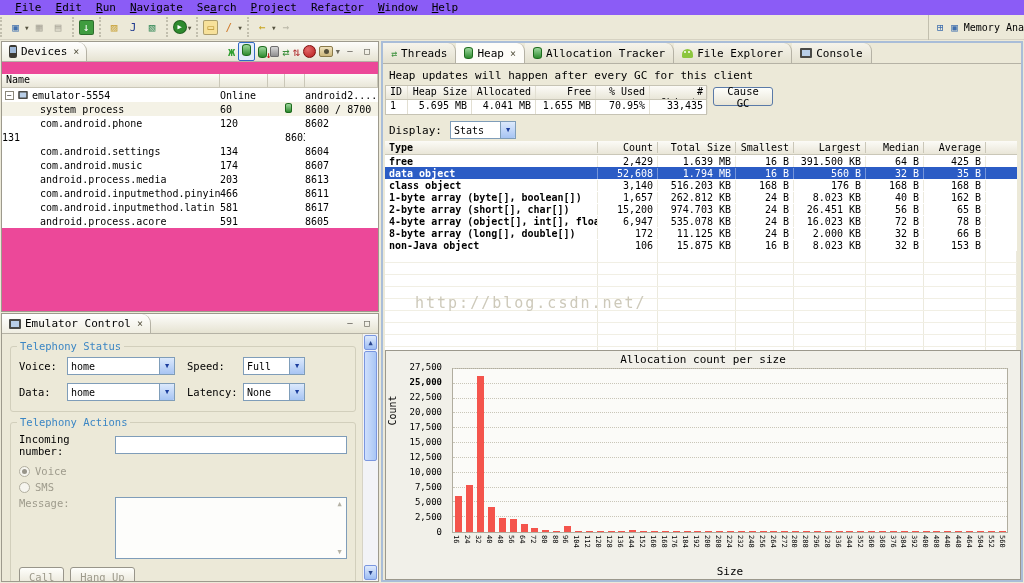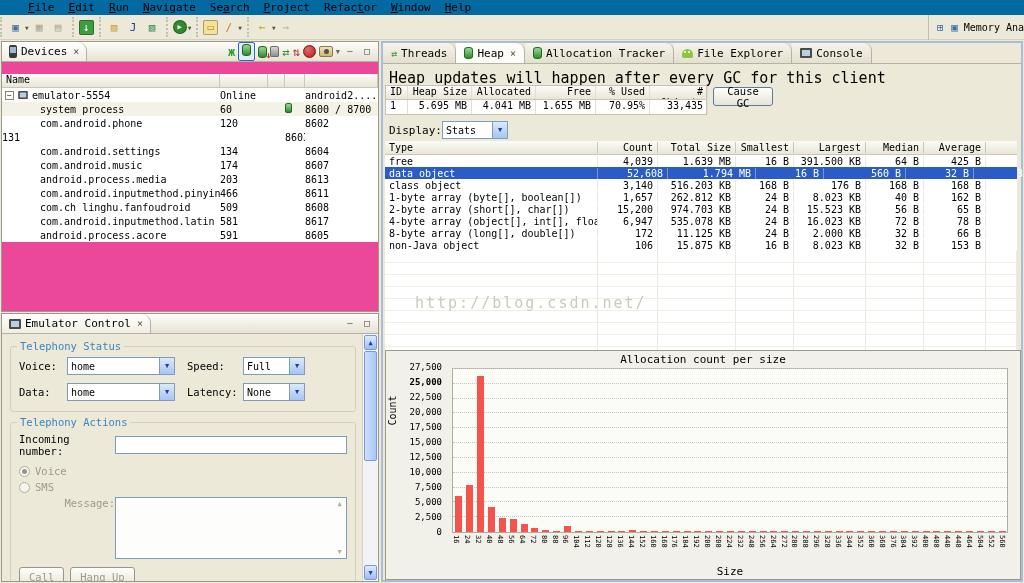--- a/index.html
+++ b/index.html
@@ -5,21 +5,21 @@
   * { box-sizing: border-box; margin: 0; padding: 0; }
   html,body { width:1024px; height:583px; overflow:hidden; }
   body {
     background:#ece9d8;
     font-family:"DejaVu Sans Mono", monospace;
     font-size:11px; color:#000; position:relative;
   }
   u { text-decoration:underline; }
 
   
-  .menubar { height:15px; display:flex; align-items:center; padding-left:21px; background:#0369a1; }
+  .menubar { height:15px; display:flex; align-items:center; padding-left:8px; background:#8b5cf6; }
   .menu-item { padding:0 7px; font-size:11px; cursor:default; white-space:nowrap; }
   .toolbar { height:25px; display:flex; align-items:center; background:#ece9d8;
     border-bottom:1px solid #d6d2c2; position:relative; }
   .tb-group { display:flex; align-items:center; gap:2px; padding:0 5px; height:20px;
     border-left:2px dotted #c2bfae; }
   .tb-ic { width:17px; height:17px; display:flex; align-items:center; justify-content:center;
     border-radius:2px; font-size:11px; position:relative; }
   .tb-ic.chip { width:15px; height:15px; }
   .tb-ic.round { border-radius:50%; width:14px; height:14px; font-size:7px; }
   .dd { font-size:6px; color:#55523f; margin-left:-1px; }
@@ -89,21 +89,21 @@
   .lab { font-size:10.5px; }
   .combo { height:18px; border:1px solid #7f9db9; background:#fff; display:flex; align-items:center;
     font-size:10px; padding-left:3px; position:relative; }
   .combo .arr { margin-left:auto; width:15px; align-self:stretch;
     background:linear-gradient(#dce9fc,#a7c4f3); border-left:1px solid #7f9db9; color:#1c3e9e;
     display:flex; align-items:center; justify-content:center; font-size:7px; border-radius:0 1px 1px 0; }
   .txt { height:18px; border:1px solid #7f9db9; background:#fff; width:100%; font-family:inherit; font-size:10px; padding:0 3px; }
   .radio { width:11px; height:11px; border:1px solid #b2afa0; border-radius:50%; background:#f6f5ef;
     display:inline-flex; align-items:center; justify-content:center; margin-right:5px; flex:none; }
   .radio.sel::after { content:""; width:5px; height:5px; border-radius:50%; background:#98958a; }
-  .dis { color:#9e9b8c;text-align:right; }
+  .dis { color:#9e9b8c; }
   .msgbox { height:62px; border:1px solid #7f9db9; background:#fdfdfb; position:relative; }
   .msgbox .msb { position:absolute; right:0; top:0; bottom:0; width:13px; display:flex;
     flex-direction:column; justify-content:space-between; align-items:center; color:#b5b2a5; font-size:7px; padding:2px 0; }
   .xp-btn { display:inline-flex; align-items:center; justify-content:center; height:19px;
     border:1px solid #98958a; border-radius:3px; background:linear-gradient(#fefefb,#e8e5d6);
     font-family:inherit; font-size:10.5px; padding:0 9px; }
   .xp-btn.en { border-color:#5a7aa8; }
   .vscroll { position:absolute; right:0; top:20px; bottom:0; width:16px; background:#f2f3f7;
     border-left:1px solid #d6d3c6; }
   .sbbtn { position:absolute; left:1px; right:1px; height:15px; border:1px solid #7a96df; border-radius:2px;
@@ -113,40 +113,40 @@
     border-radius:2px; background:linear-gradient(90deg,#cfdffc,#a9c6f5); }
 
   
   #heap { left:381px; top:41px; width:642px; height:541px; border:2px solid #a9bdd8; background:#ece9d8; }
   .htabbar { height:21px; display:flex; background:#ece9d8; border-bottom:1px solid #b5b2a5; }
   .htab { display:flex; align-items:center; gap:4px; padding:0 8px; border-right:1px solid #b5b2a5;
     background:linear-gradient(#f6f4eb,#e3e0cf); font-size:11px; white-space:nowrap;
     border-top-right-radius:8px; }
   .htab.active { background:#fdfcf8; }
   .heap-content { position:absolute; left:0; top:21px; right:0; bottom:0; background:#ece9d8; }
-  .info-line { position:absolute; left:6px; top:5px; font-size:15px; }
+  .info-line { position:absolute; left:6px; top:5px; font-size:11px; }
 
   .sumtable { position:absolute; left:2px; top:21px; width:322px; border:1px solid #c6c3b4; background:#fff; }
   .sumhead, .sumrow { display:grid; grid-template-columns:22px 64px 64px 60px 54px 58px; height:14px; font-size:10px; }
   .sumhead { background:linear-gradient(#fcfbf7,#e9e6d8); border-bottom:1px solid #cac7b8; }
   .sumhead > div, .sumrow > div { border-right:1px solid #e2dfd2; padding:0 4px; text-align:right; overflow:hidden; }
   .sumhead > div:first-child, .sumrow > div:first-child { text-align:left; }
   #causegc { position:absolute; left:330px; top:23px; width:60px; }
 
-  .disp-row { position:absolute; left:6px; top:57px; display:flex; align-items:center; }
+  .disp-row { position:absolute; left:6px; top:57px; display:flex; align-items:center; gap:8px; }
   .disp-combo { width:66px; height:18px; }
 
   .stats { position:absolute; left:2px; top:77px; right:4px; }
   .srow { display:grid; grid-template-columns:213px 60px 78px 58px 72px 58px 62px 1fr; height:12px;
     font-size:10px; background:#fff; align-items:center; }
   .srow.head { background:linear-gradient(#fcfbf7,#e9e6d8); border-bottom:1px solid #cac7b8; height:14px; }
   .srow > div { border-right:1px solid #eceade; padding:0 4px; text-align:right; overflow:hidden; white-space:nowrap; }
-  .srow > div:first-child { text-align:left; }
+  .srow > div:first-child { text-align:left;font-weight:bold; }
   .srow.head > div { border-right:1px solid #cac7b8; }
-  .srow.selected { background:#2b5cc5; color:#fff;gap:10px; }
+  .srow.selected { background:#2b5cc5; color:#fff; }
   .srow.selected > div { border-right:1px solid rgba(255,255,255,.35); }
   .srow.empty { background:#fff; border-bottom:1px solid #f1efe4; }
   .watermark { position:absolute; left:32px; top:230px; color:#cdc9ba; font-size:15px; letter-spacing:2px; }
 
   
   .chart { position:absolute; left:2px; top:286px; width:636px; height:230px;
     background:#f1f0e9; border:1px solid #9b988c; }
   .chart-title { position:absolute; top:2px; left:0; right:0; text-align:center; font-size:11px; }
   .plot { position:absolute; left:66px; top:17px; right:12px; bottom:46px; background:#fbfbf8;
     border:1px solid #b0ad9f; }
@@ -308,29 +308,20 @@
         <div class="dev-name child">
           <span>com.android.inputmethod.pinyin</span>
         </div>
         <div>466</div>
         <div></div>
         <div></div>
         <div>8611</div>
       </div>
       <div class="dev-row">
         <div class="dev-name child">
-          <span>com.ch_linghu.fanfoudroid</span>
-        </div>
-        <div>509</div>
-        <div></div>
-        <div></div>
-        <div>8608</div>
-      </div>
-      <div class="dev-row">
-        <div class="dev-name child">
           <span>com.android.inputmethod.latin</span>
         </div>
         <div>581</div>
         <div></div>
         <div></div>
         <div>8617</div>
       </div>
       <div class="dev-row">
         <div class="dev-name child">
           <span>android.process.acore</span>
@@ -481,21 +472,21 @@
           <div>Count</div>
           <div>Total Size</div>
           <div>Smallest</div>
           <div>Largest</div>
           <div>Median</div>
           <div>Average</div>
           <div></div>
         </div>
         <div class="srow">
           <div>free</div>
-          <div>4,039</div>
+          <div>2,429</div>
           <div>1.639 MB</div>
           <div>16 B</div>
           <div>391.500 KB</div>
           <div>64 B</div>
           <div>425 B</div>
           <div></div>
         </div>
         <div class="srow selected">
           <div>data object</div>
           <div>52,608</div>
@@ -524,21 +515,21 @@
           <div>8.023 KB</div>
           <div>40 B</div>
           <div>162 B</div>
           <div></div>
         </div>
         <div class="srow">
           <div>2-byte array (short[], char[])</div>
           <div>15,200</div>
           <div>974.703 KB</div>
           <div>24 B</div>
-          <div>15.523 KB</div>
+          <div>26.451 KB</div>
           <div>56 B</div>
           <div>65 B</div>
           <div></div>
         </div>
         <div class="srow">
           <div>4-byte array (object[], int[], float[])</div>
           <div>6,947</div>
           <div>535.078 KB</div>
           <div>24 B</div>
           <div>16.023 KB</div>

